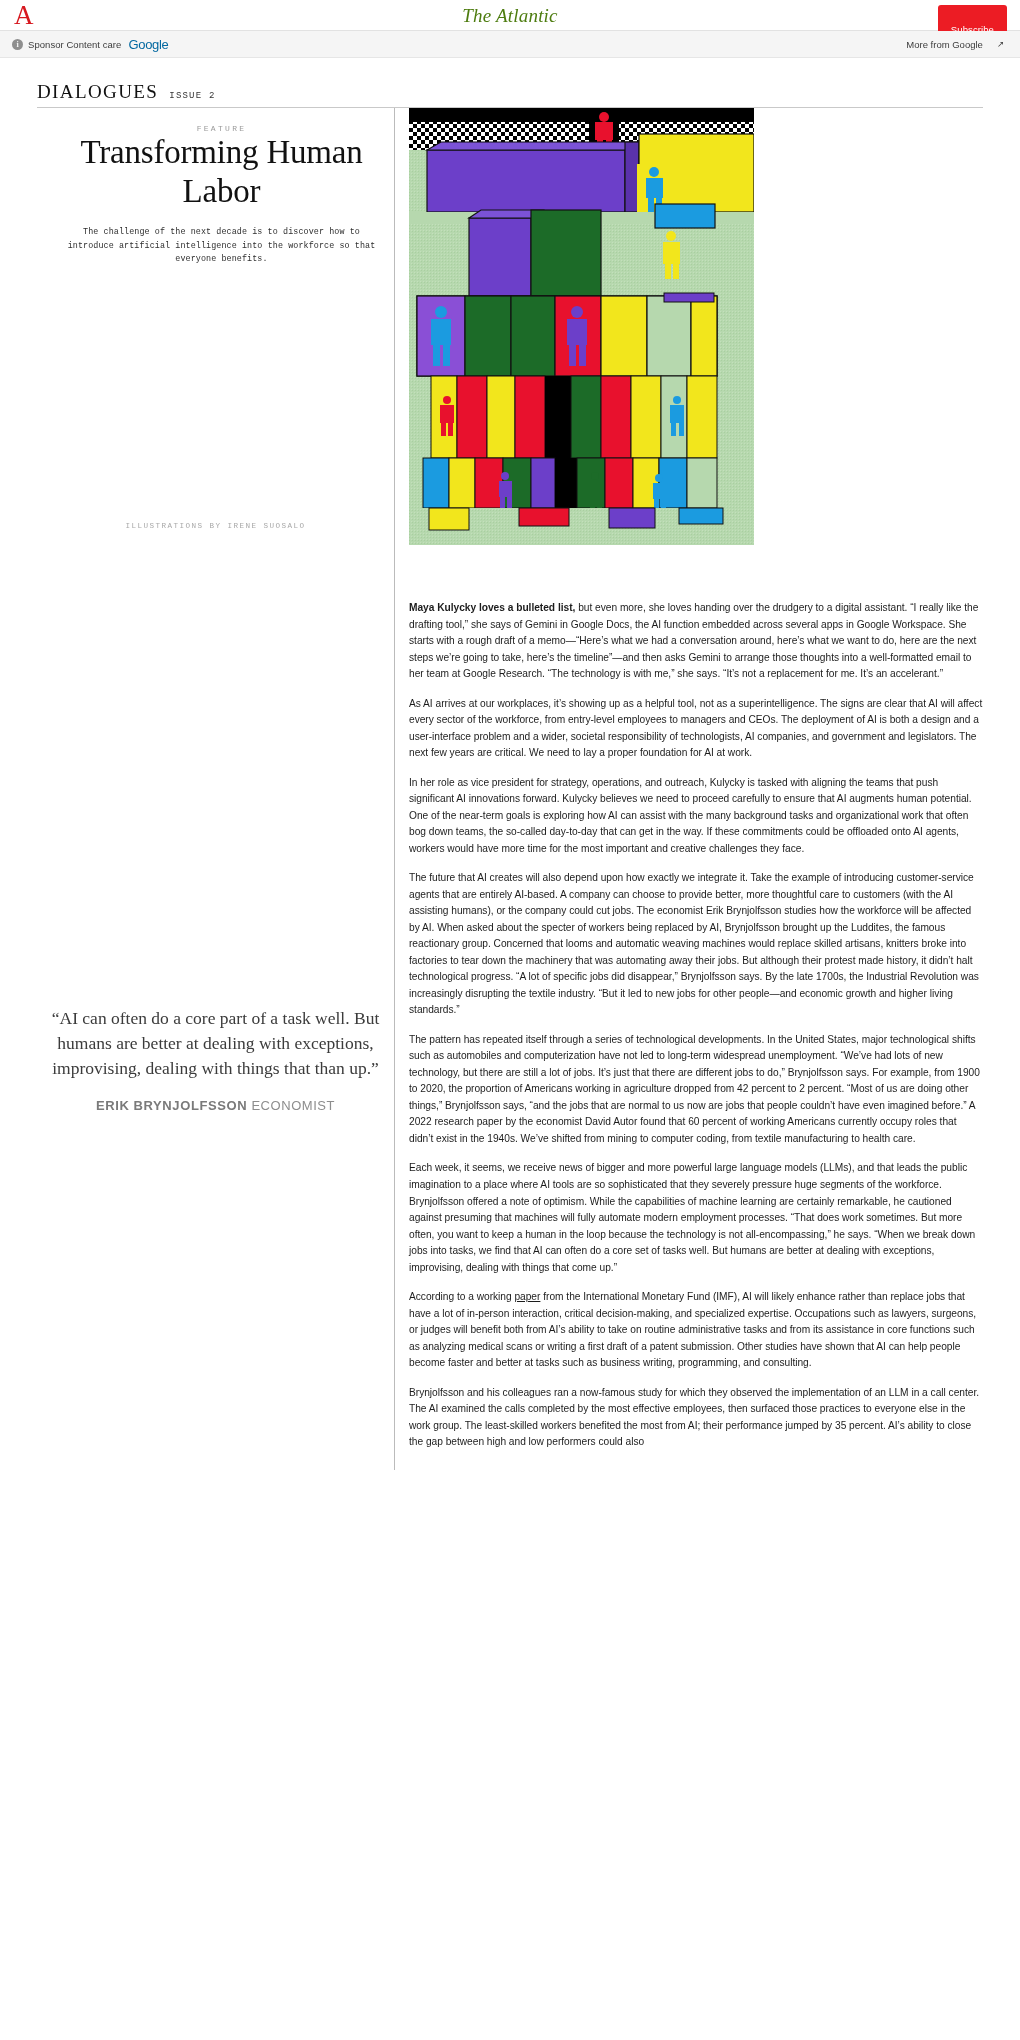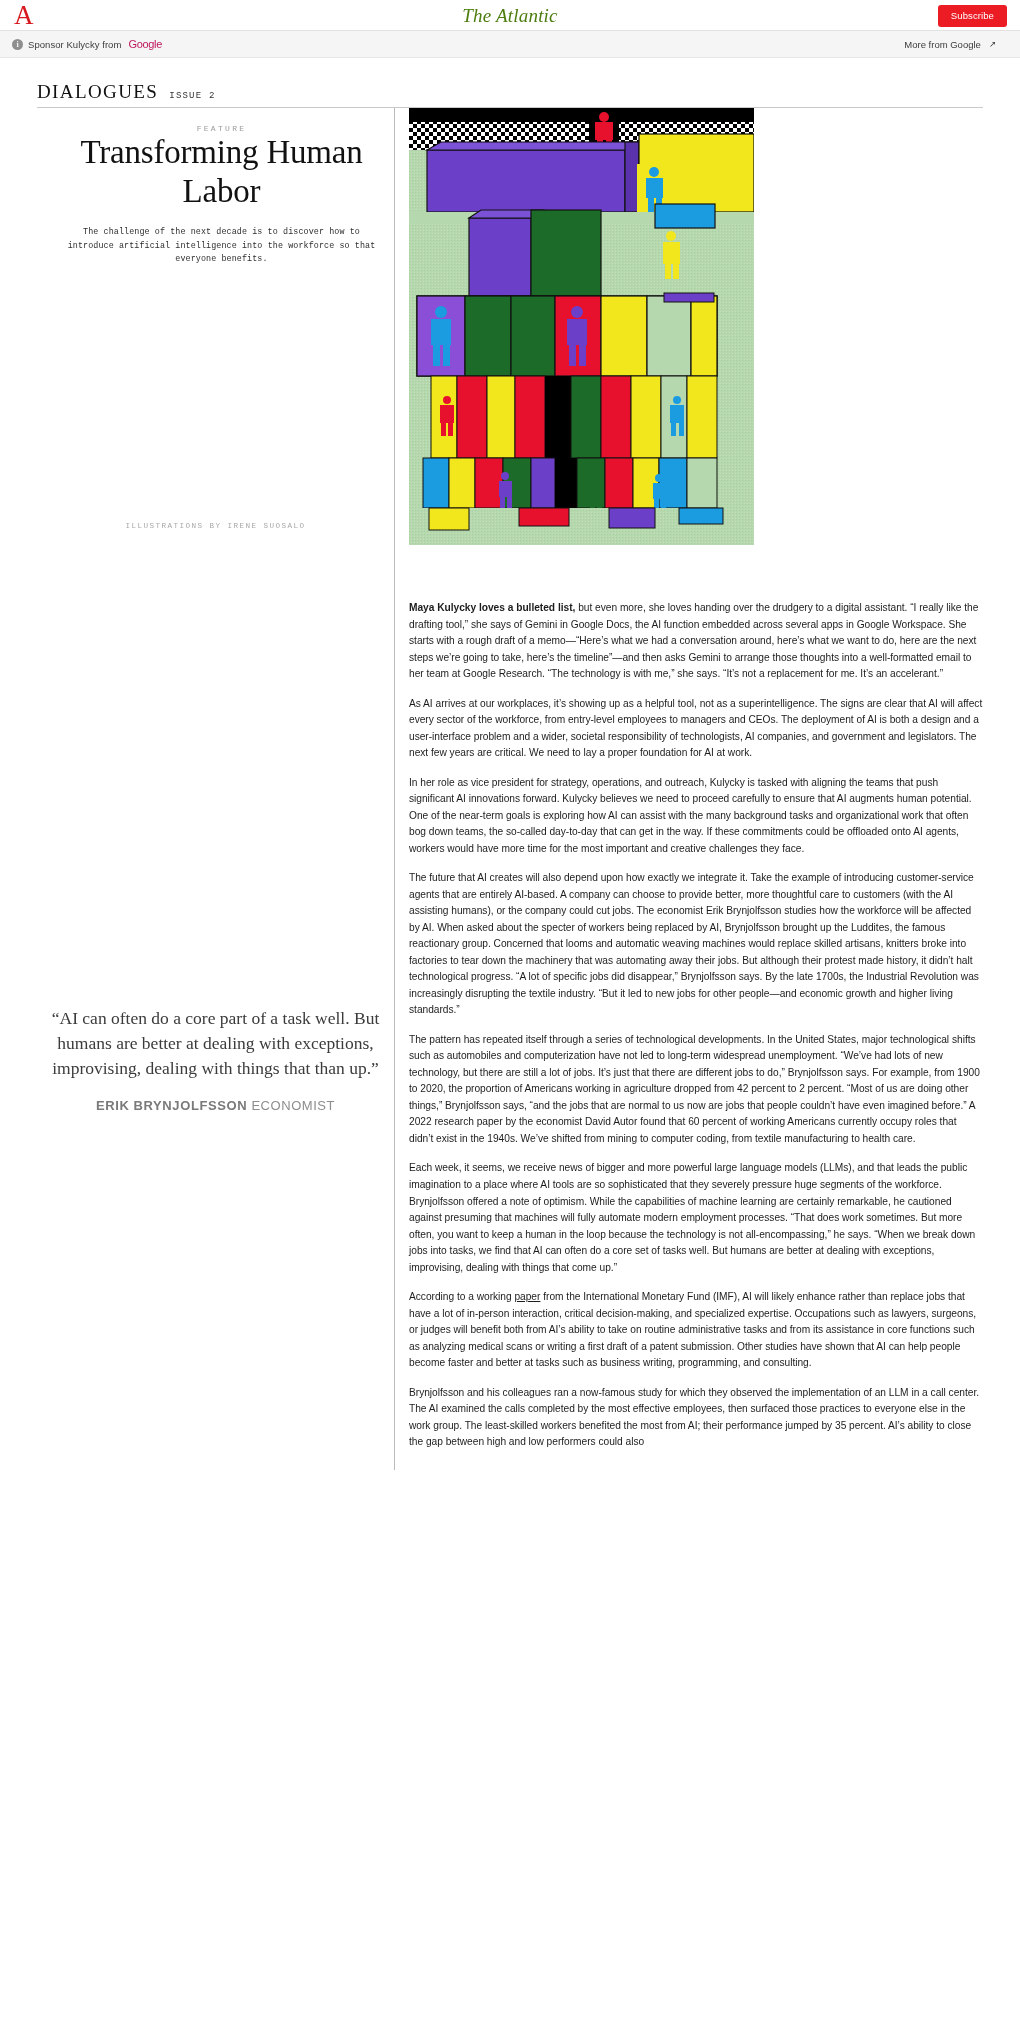--- a/index.html
+++ b/index.html
@@ -40,23 +40,24 @@
   }
   .subscribe-btn {
     position: absolute;
     right: 13px; top: 5px;
     background: #ec1c24;
     color: #fff;
     border: none;
     border-radius: 3px;
     font-size: 9.5px;
     font-family: "Liberation Sans", sans-serif;
-    padding: 5px 13px 6px;
+    padding: 19px 13px 6px;
     cursor: pointer;
     letter-spacing: .1px;
+    text-decoration: underline;
   }
 
   
   .sponsor-bar {
     position: relative;
     height: 27px;
     background: #f5f5f5;
     border-bottom: 1px solid #e6e6e6;
   }
   .sponsor-left {
@@ -71,30 +72,30 @@
     color: #f5f5f5;
     font-size: 8px;
     line-height: 11px;
     text-align: center;
     font-weight: bold;
     font-family: "Liberation Serif", serif;
   }
   .sponsor-text { font-size: 9.5px; color: #3c3c3c; letter-spacing: .05px; }
   .google-word {
     font-family: "Liberation Sans", sans-serif;
-    font-size: 11px;
+    font-size: 13px;
     font-weight: 500;
-    color: #be185d;
+    color: #0369a1;
     letter-spacing: -.3px;
     margin-left: 2px;
   }
   .sponsor-right {
     position: absolute;
-    right: 24px; top: 0; bottom: 0;
-    display: flex; align-items: center; gap: 8px;
+    right: 16px; top: 0; bottom: 0;
+    display: flex; align-items: center; gap: 14px;
     font-size: 9.5px;
     color: #3c3c3c;
     cursor: pointer;
   }
   .arrow-ne { font-size: 8.5px; }
 
   
   .dialogues-wrap {
     padding: 23px 0 0 0;
     margin: 0 37px;
@@ -250,21 +251,21 @@
 
 <div class="masthead">
   <div class="masthead-logo">A</div>
   <div class="masthead-title">The Atlantic</div>
   <button class="subscribe-btn">Subscribe</button>
 </div>
 
 <div class="sponsor-bar">
   <div class="sponsor-left">
     <span class="info-icon">i</span>
-    <span class="sponsor-text">Sponsor Kulycky from</span>
+    <span class="sponsor-text">Sponsor Content care</span>
     <span class="google-word">Google</span>
   </div>
   <div class="sponsor-right">
     <span>More from Google</span>
     <span class="arrow-ne">↗</span>
   </div>
 </div>
 
 <div class="dialogues-wrap">
   <div class="dialogues-row">

